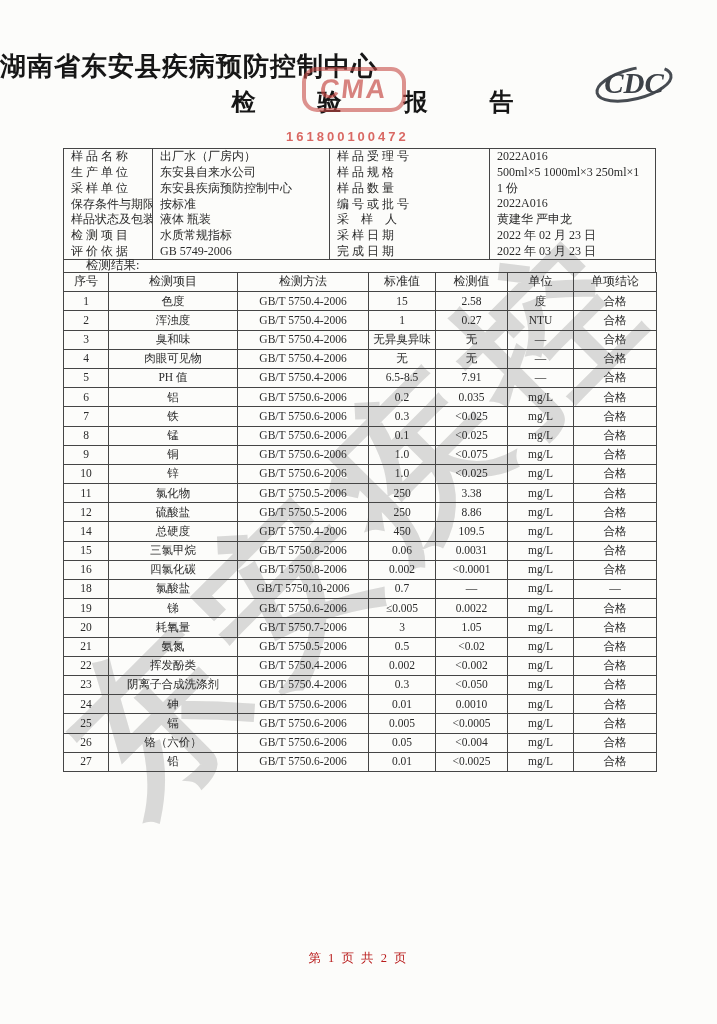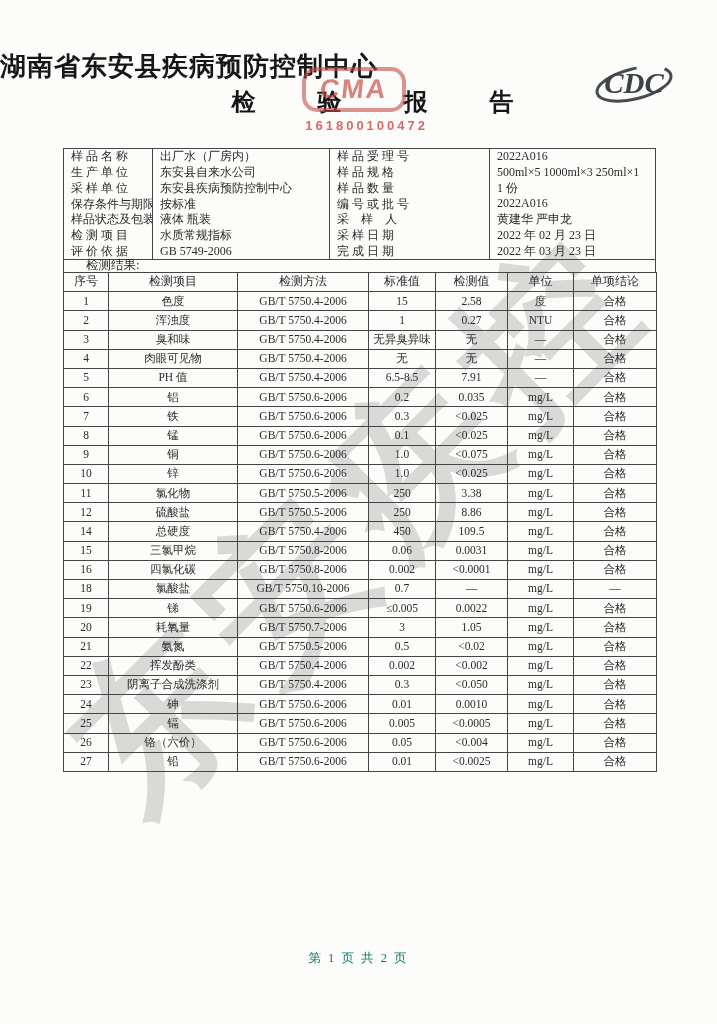--- a/index.html
+++ b/index.html
@@ -32,21 +32,21 @@
     margin-left:16px; width:104px; height:45px;
     border:4px solid rgba(198,72,68,0.72); border-radius:15px;
     display:flex; align-items:center; justify-content:center;
   }
   .cma-text {
     font-family:"Liberation Sans","DejaVu Sans",sans-serif;
     font-size:27px; font-weight:bold; color:rgba(198,72,68,0.82);
     letter-spacing:2px; transform:skewX(-6deg);
   }
   .cma-number {
-    margin-top:6px; width:142px; text-align:right;
+    margin-top:17px; width:142px; text-align:left;
     font-family:"Liberation Sans","DejaVu Sans",sans-serif;
     font-size:13px; font-weight:bold; color:rgba(206,56,50,0.92); letter-spacing:3px;
   }
   
   .cdc-logo { position:absolute; right:41px; top:52px; z-index:2; }
   
   .sample-info {
     position:absolute; left:63px; top:148px; width:593px; height:112px;
     border:1px solid #454545; z-index:2;
     display:grid; grid-template-columns:89px 177px 160px 164px; grid-auto-rows:1fr;
@@ -68,21 +68,21 @@
   }
   .results-table th, .results-table td {
     border:1px solid #454545; text-align:center; vertical-align:middle;
     height:19.2px; line-height:1.15; padding:0 2px;
     font-size:11.5px; font-weight:normal; overflow:hidden; white-space:nowrap;
   }
   .results-table th { font-size:12px; }
   
   .page-footer {
     position:absolute; top:950px; left:0; width:100%; text-align:center;
-    font-size:12.5px; letter-spacing:2px; color:#0f766e; z-index:2;
+    font-size:12.5px; letter-spacing:2px; color:#b91c1c; z-index:2;
   }
 </style>
 </head>
 <body>
 
 <div class="page">
 
   <div class="watermark">东安疾控</div>
 
   <div class="org-name">湖南省东安县疾病预防控制中心</div>

